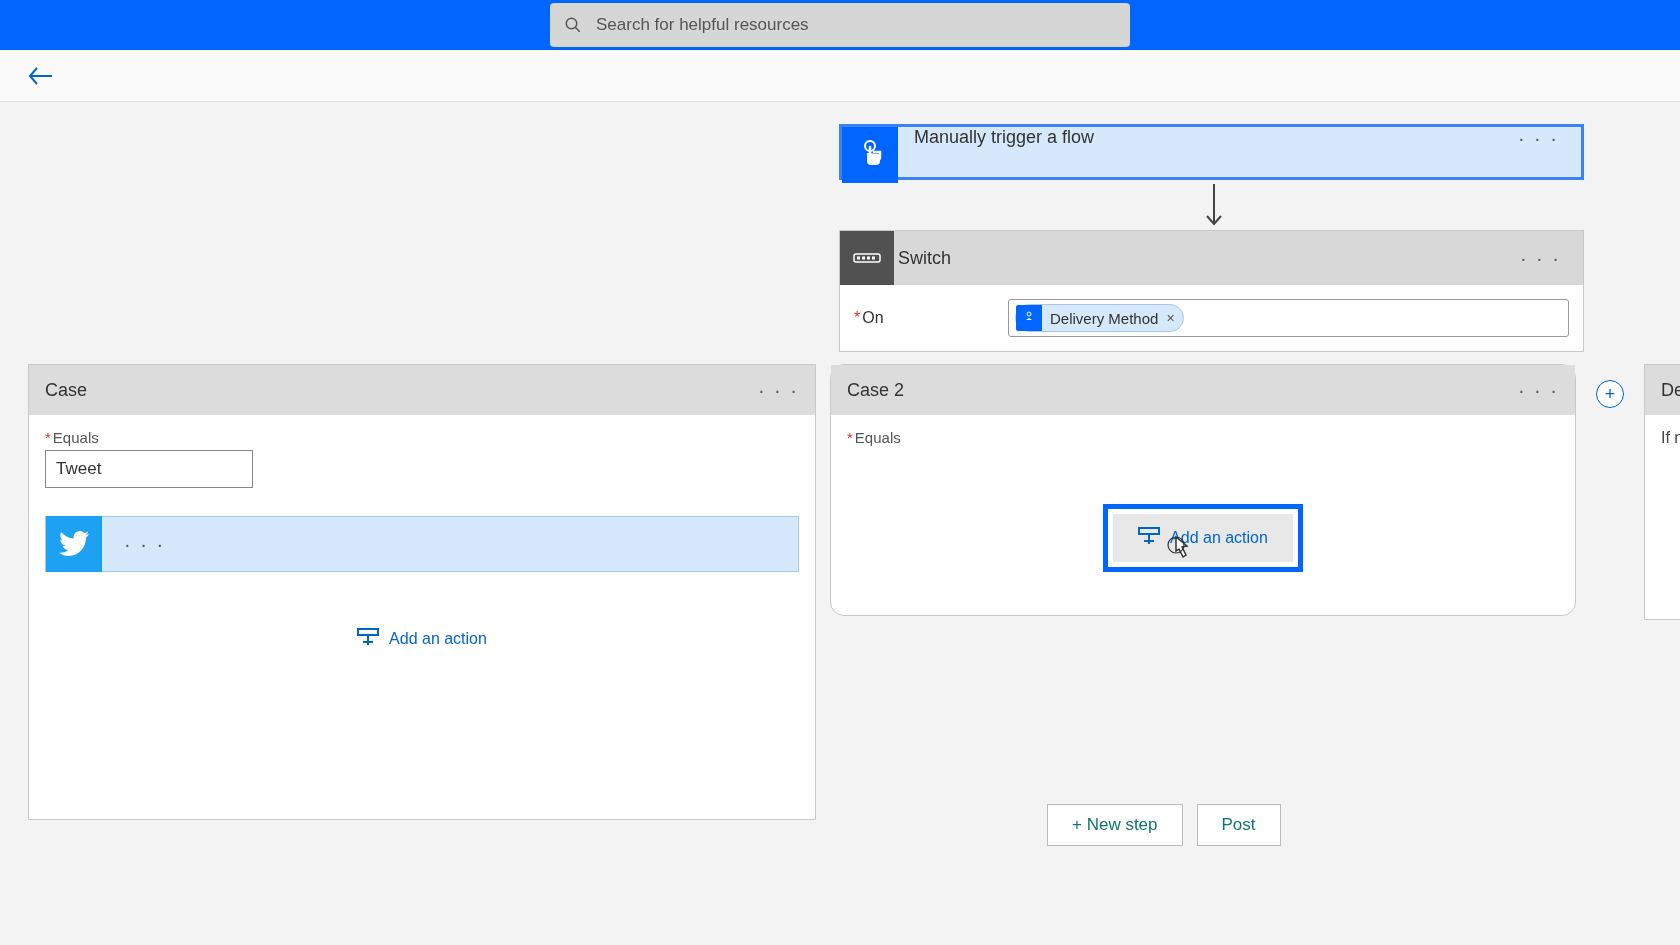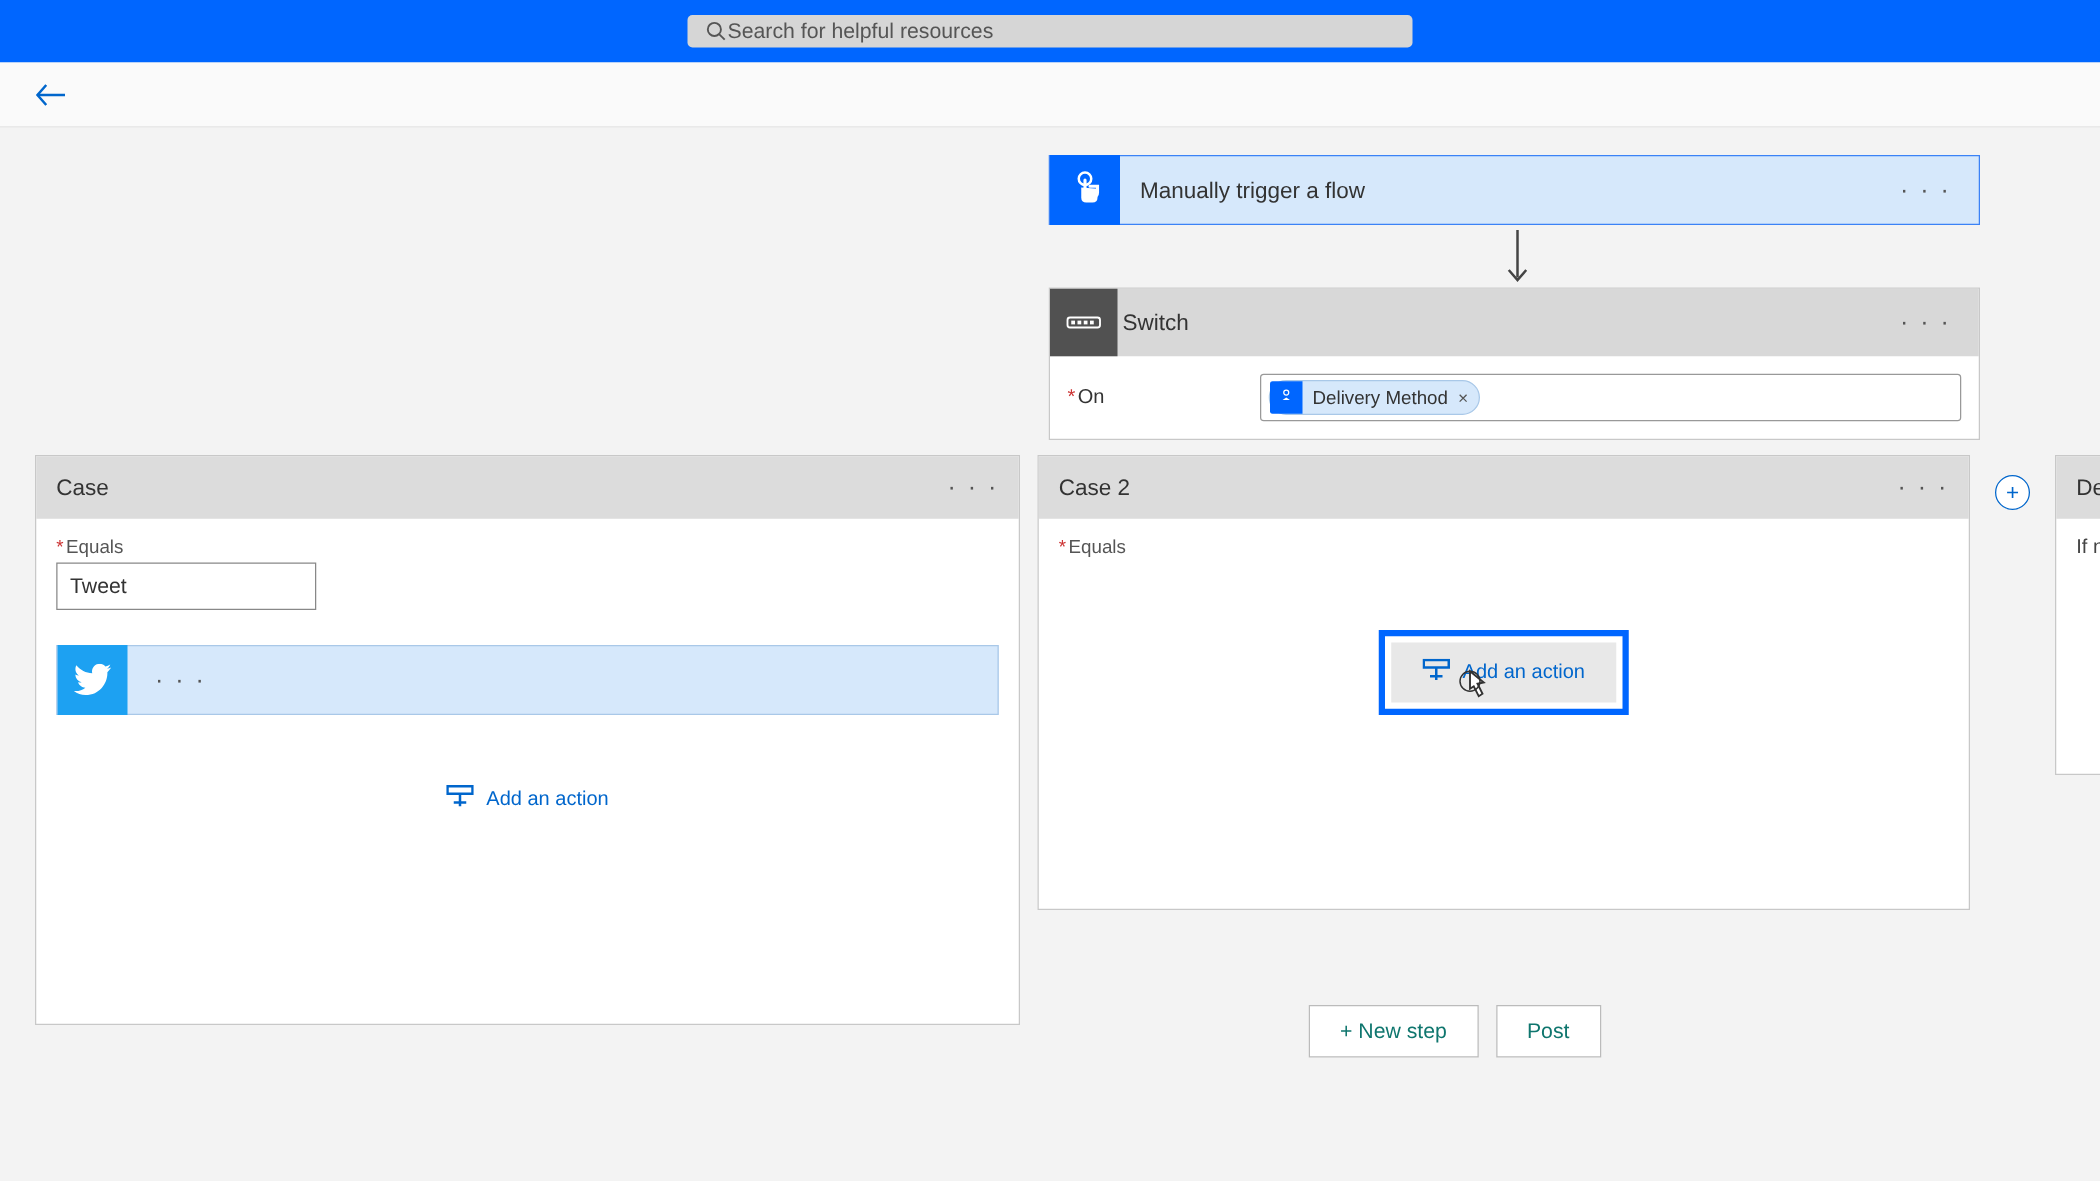--- a/index.html
+++ b/index.html
@@ -13,26 +13,27 @@
   }
   .top-bar {
     height: 50px;
     background: #0066ff;
     display: flex;
     align-items: center;
     justify-content: center;
   }
   .search-box {
     width: 580px;
-    height: 26px;
+    height: 44px;
     background: #d6d6d6;
     border-radius: 4px;
     display: flex;
     align-items: center;
     padding: 0 14px;
+    gap: 14px;
   }
   .search-box input {
     flex: 1;
     border: none;
     background: transparent;
     font-size: 17px;
     color: #444;
     outline: none;
   }
   .search-box input::placeholder { color: #555; }
@@ -65,23 +66,22 @@
     height: calc(100% - 102px);
   }
 
   .trigger-card {
     position: absolute;
     left: 839px;
     top: 22px;
     width: 745px;
     height: 56px;
     background: #d6e8fb;
-    border: 1px solid #3b82f6;
+    border: 3px solid #3b82f6;
     display: flex;
-    align-items: center;
   }
   .trigger-icon {
     width: 56px;
     height: 56px;
     background: #0066ff;
     display:flex;
     align-items:center;
     justify-content:center;
   }
   .trigger-label {
@@ -176,21 +176,21 @@
     justify-content:center;
   }
   .token-x { color:#555; cursor:pointer; font-size:14px;}
 
   .case-card {
     position: absolute;
     border: 1px solid #c8c8c8;
     background: #fff;
   }
   .case1 { left: 28px; top: 262px; width: 788px; height: 456px; }
-  .case2 { left: 830px; top: 262px; width: 746px; height: 364px; }
+  .case2 { left: 830px; top: 262px; width: 746px; height: 252px; border-radius: 14px; }
   .case-header {
     height: 50px;
     background: #dcdcdc;
     display:flex;
     align-items:center;
     padding: 0 16px;
     font-size: 18px;
     color:#333;
     justify-content:space-between;
   }

